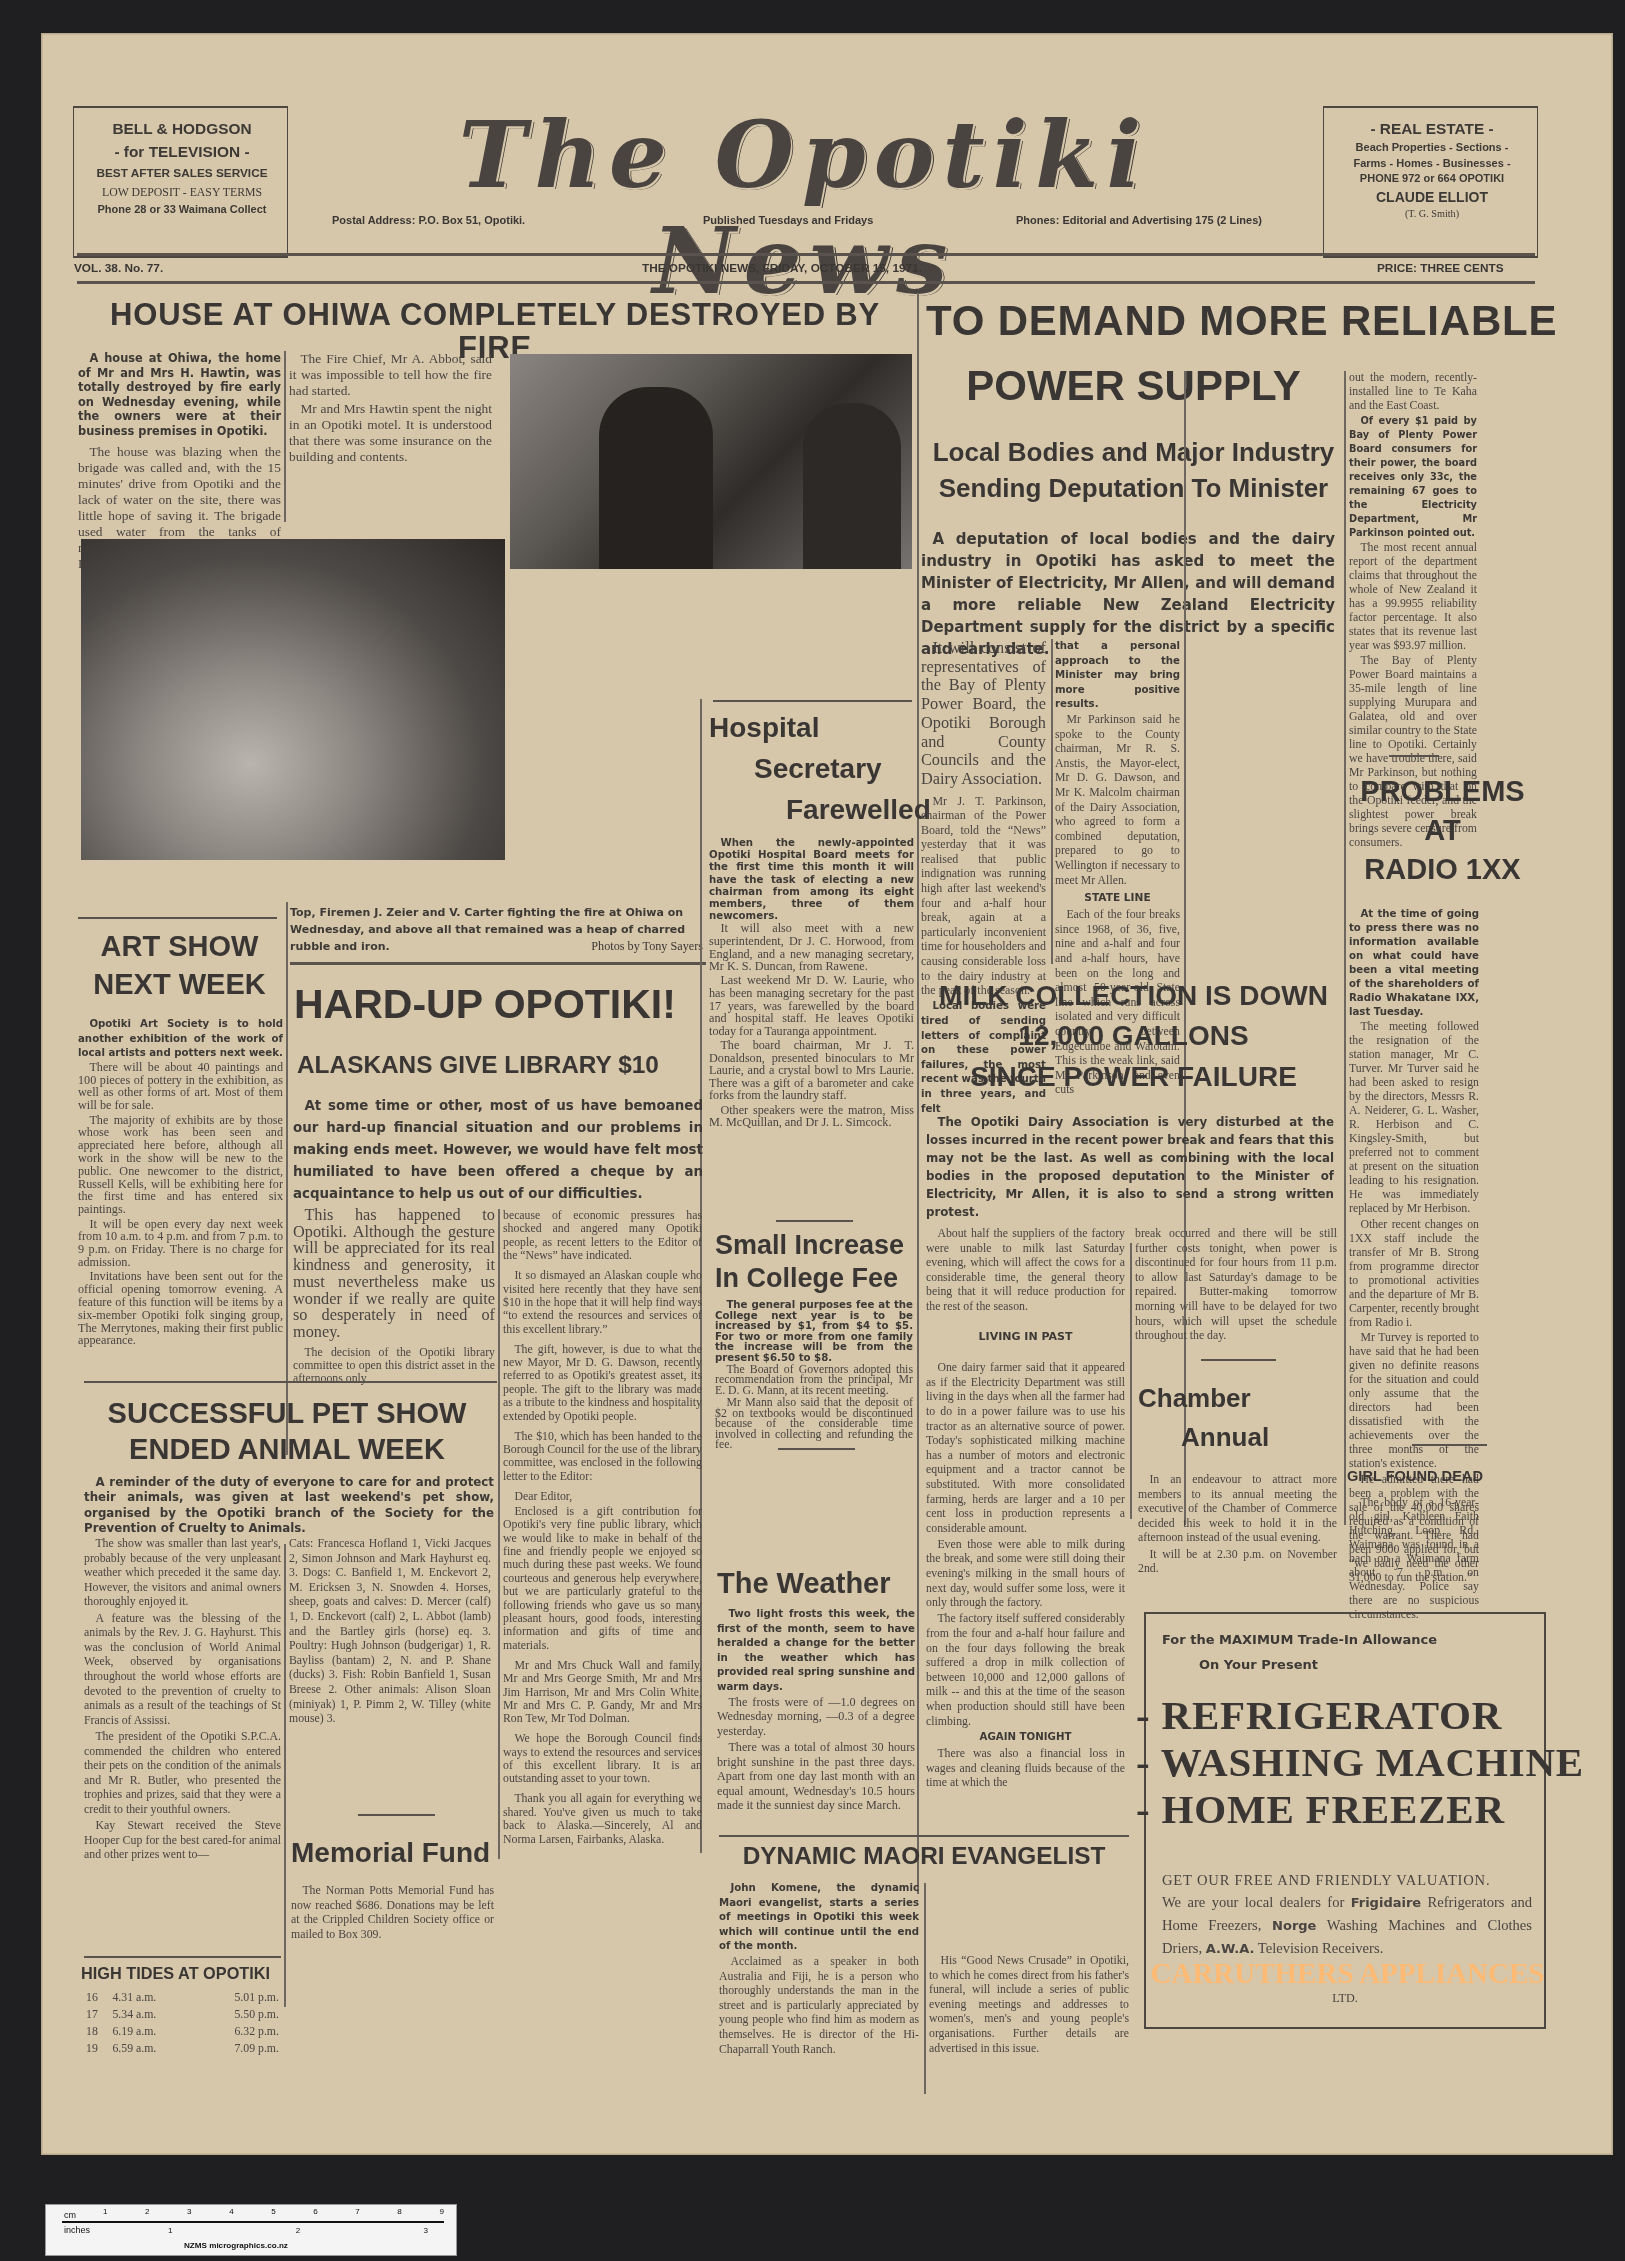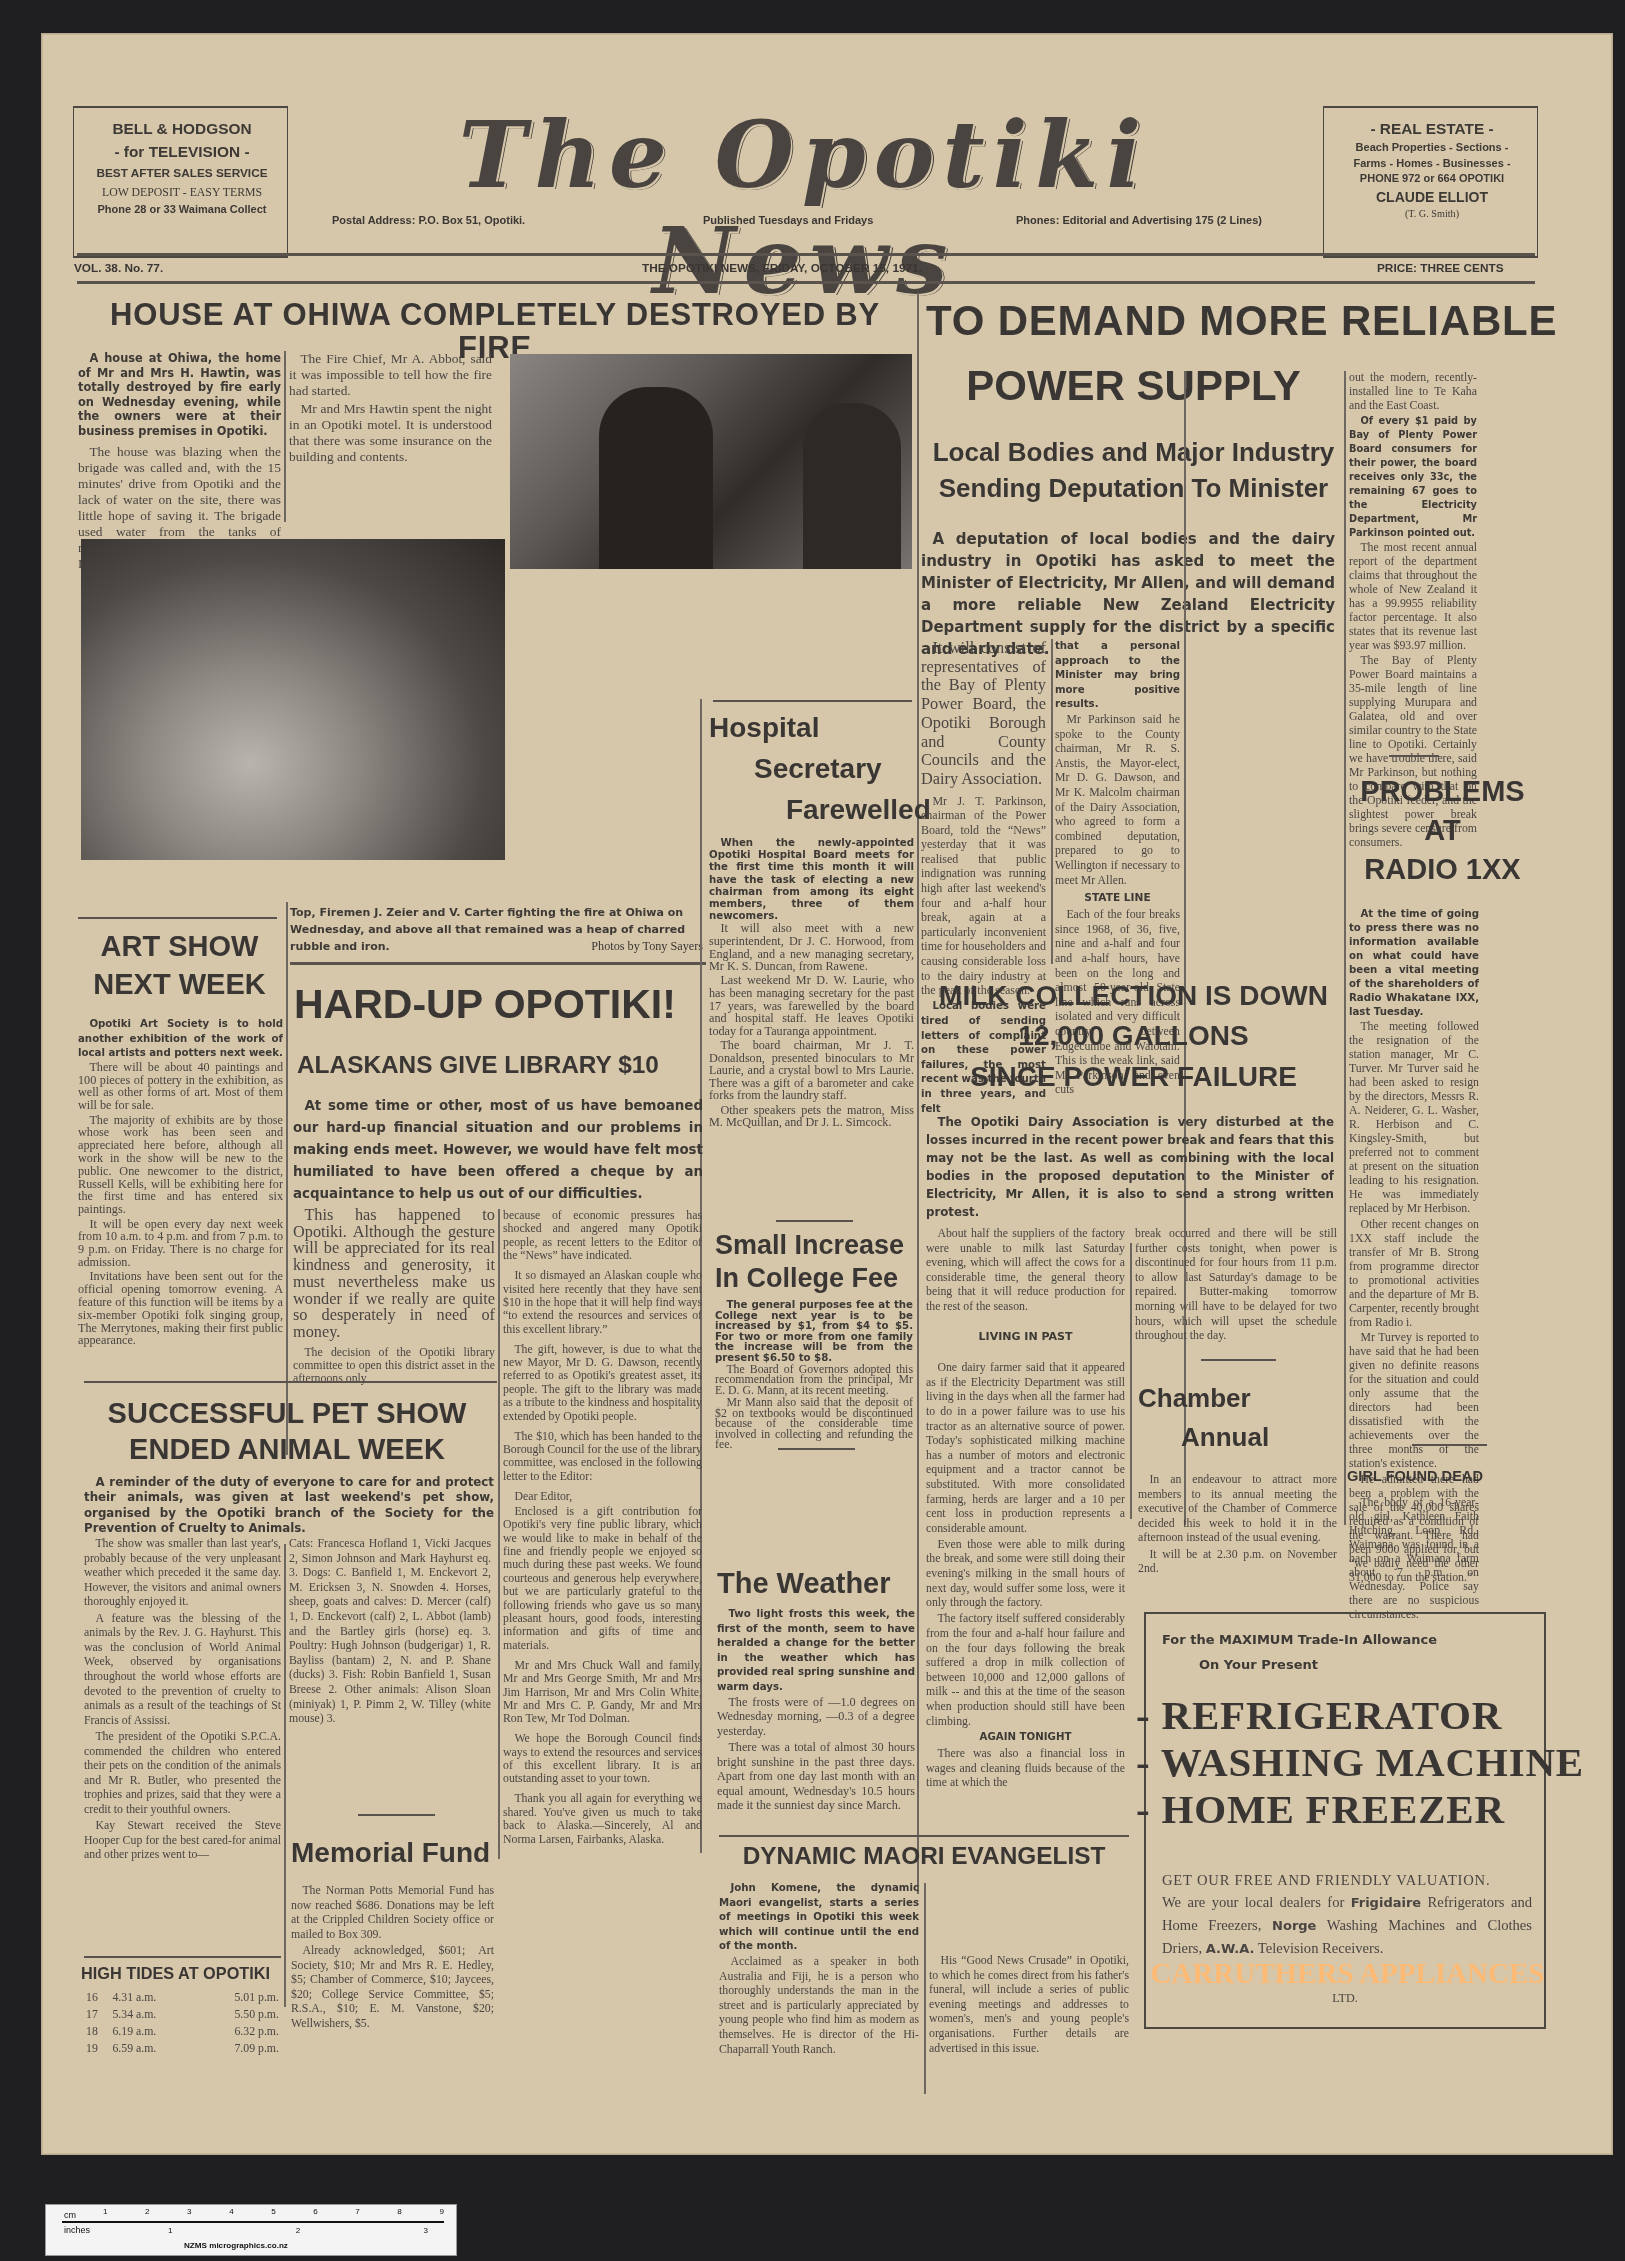--- a/index.html
+++ b/index.html
@@ -87,21 +87,21 @@
 <div class="abs hd" style="left:754px;top:754px;font-size:28px;text-align:left;">Secretary</div>
 <div class="abs hd" style="left:786px;top:795px;font-size:28px;text-align:left;">Farewelled</div>
 <div class="abs" style="left:709px;top:837px;width:205px;">
   <div class="lead" style="font-size:10.2px;line-height:12.2px;">
       <p>When the newly-appointed Opotiki Hospital Board meets for the first time this month it will have the task of electing a new chairman from among its eight members, three of them newcomers.</p>
     </div>
   <div class="body" style="font-size:12.2px;line-height:12.6px;">
     <p>It will also meet with a new superintendent, Dr J. C. Horwood, from England, and a new managing secretary, Mr K. S. Duncan, from Rawene.</p>
     <p>Last weekend Mr D. W. Laurie, who has been managing secretary for the past 17 years, was farewelled by the board and hospital staff. He leaves Opotiki today for a Tauranga appointment.</p>
     <p>The board chairman, Mr J. T. Donaldson, presented binoculars to Mr Laurie, and a crystal bowl to Mrs Laurie. There was a gift of a barometer and cake forks from the laundry staff.</p>
-    <p>Other speakers pets the matron, Miss M. McQuillan, and Dr J. L. Simcock.</p>
+    <p>Other speakers were the matron, Miss M. McQuillan, and Dr J. L. Simcock.</p>
   </div>
 </div>
 <div class="short" style="left:776px;top:1220px;width:77px;"></div>
 
 <div class="abs hd" style="left:715px;top:1231px;font-size:27px;text-align:left;">Small Increase</div>
 <div class="abs hd" style="left:715px;top:1264px;font-size:27px;text-align:left;">In College Fee</div>
 <div class="abs" style="left:715px;top:1300px;width:198px;">
   <div class="lead" style="font-size:10.2px;line-height:10.6px;">
       <p>The general purposes fee at the College next year is to be increased by $1, from $4 to $5. For two or more from one family the increase will be from the present $6.50 to $8.</p>
     </div>
@@ -245,21 +245,20 @@
   <p>Kay Stewart received the Steve Hooper Cup for the best cared-for animal and other prizes went to—</p>
 </div>
 <div class="abs body" style="left:289px;top:1536px;width:202px;font-size:11.8px;line-height:14.6px;">
     <p style="text-indent:0;">Cats: Francesca Hofland 1, Vicki Jacques 2, Simon Johnson and Mark Hayhurst eq. 3. Dogs: C. Banfield 1, M. Enckevort 2, M. Ericksen 3, N. Snowden 4. Horses, sheep, goats and calves: D. Mercer (calf) 1, D. Enckevort (calf) 2, L. Abbot (lamb) and the Bartley girls (horse) eq. 3. Poultry: Hugh Johnson (budgerigar) 1, R. Bayliss (bantam) 2, N. and P. Shane (ducks) 3. Fish: Robin Banfield 1, Susan Breese 2. Other animals: Alison Sloan (miniyak) 1, P. Pimm 2, W. Tilley (white mouse) 3.</p>
   </div>
 <div class="short" style="left:358px;top:1814px;width:77px;"></div>
 
 <div class="abs hd" style="left:291px;top:1838px;font-size:28px;text-align:left;">Memorial Fund</div>
 <div class="abs body" style="left:291px;top:1883px;width:203px;font-size:11.8px;line-height:14.6px;">
   <p>The Norman Potts Memorial Fund has now reached $686. Donations may be left at the Crippled Children Society office or mailed to Box 309.</p>
-  <p>Already acknowledged, $601; Art Society, $10; Mr and Mrs R. E. Hedley, $5; Chamber of Commerce, $10; Jaycees, $20; College Service Committee, $5; R.S.A., $10; E. M. Vanstone, $20; Wellwishers, $5.</p>
 </div>
 
 <div class="hr" style="left:84px;top:1956px;width:197px;"></div>
 <div class="abs hd" style="left:81px;top:1965px;font-size:16.3px;text-align:left;">HIGH TIDES AT OPOTIKI</div>
 <table class="abs" style="left:85px;top:1989px;width:195px;border-collapse:collapse;font-family:'Liberation Serif',serif;font-size:11.8px;color:#4a4541;">
   <tbody>
       <tr>
         <td style="width:24.4px;">16</td>
         <td>4.31 a.m.</td>
         <td style="text-align:right;">5.01 p.m.</td>

